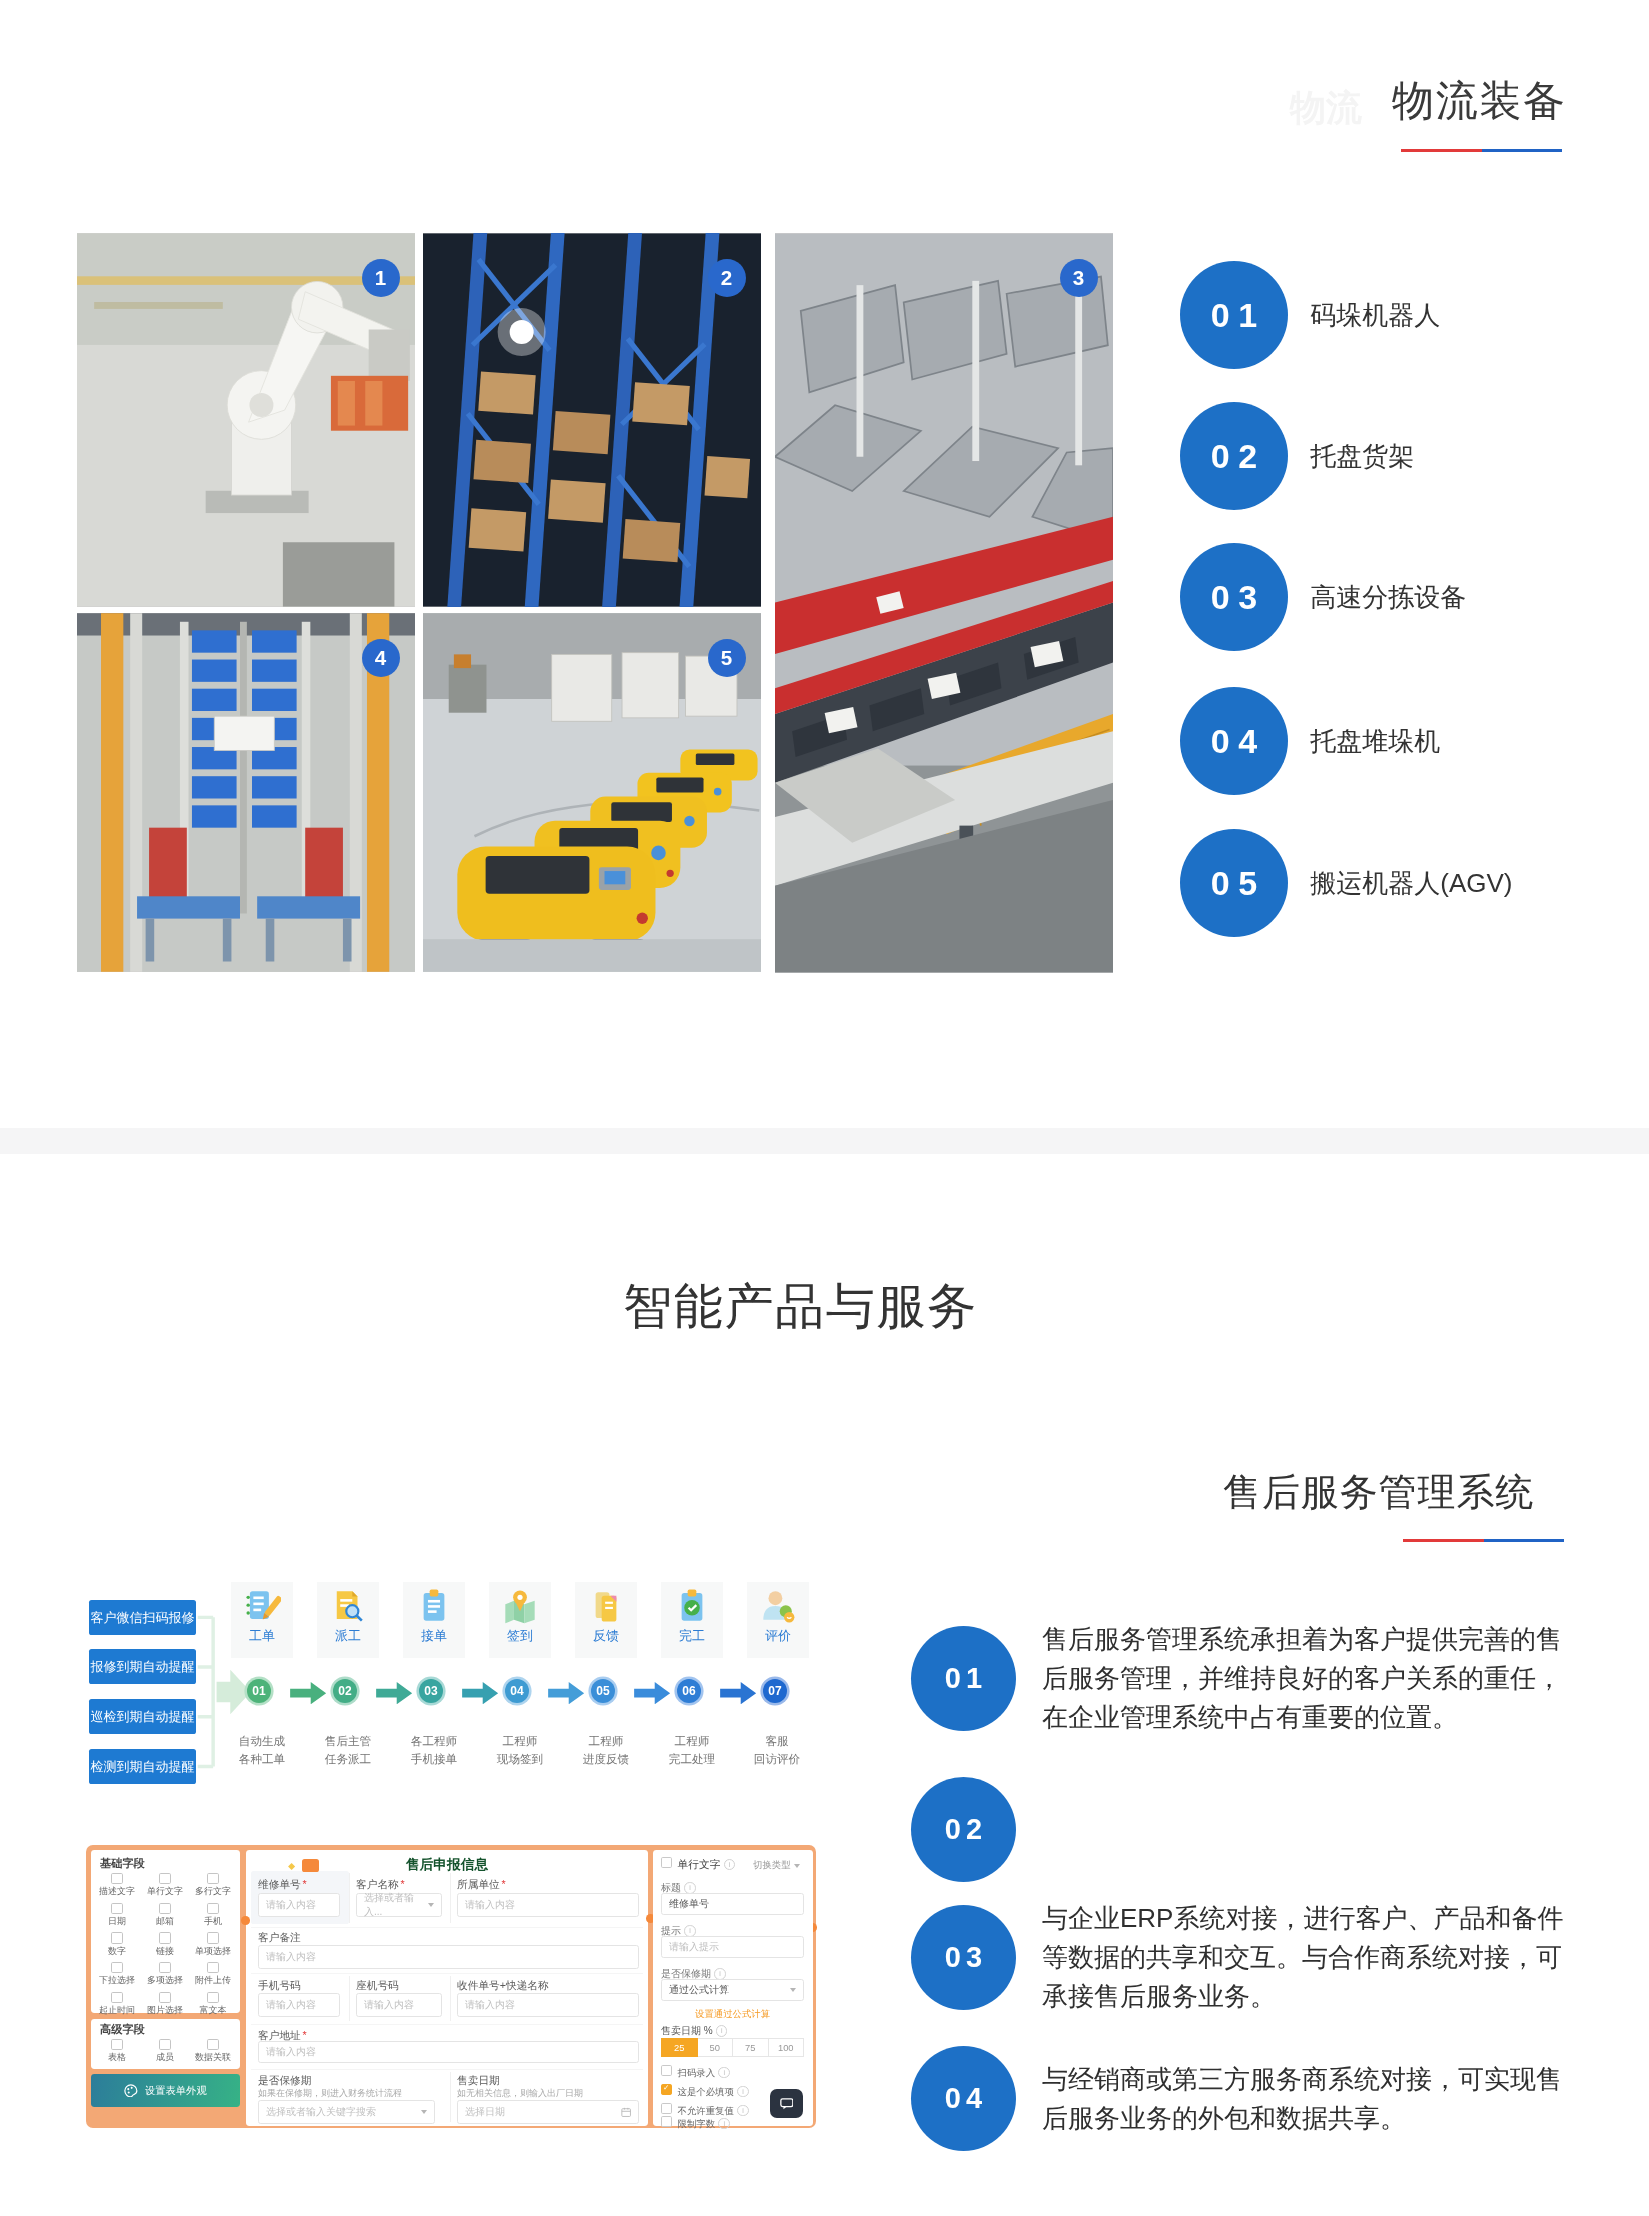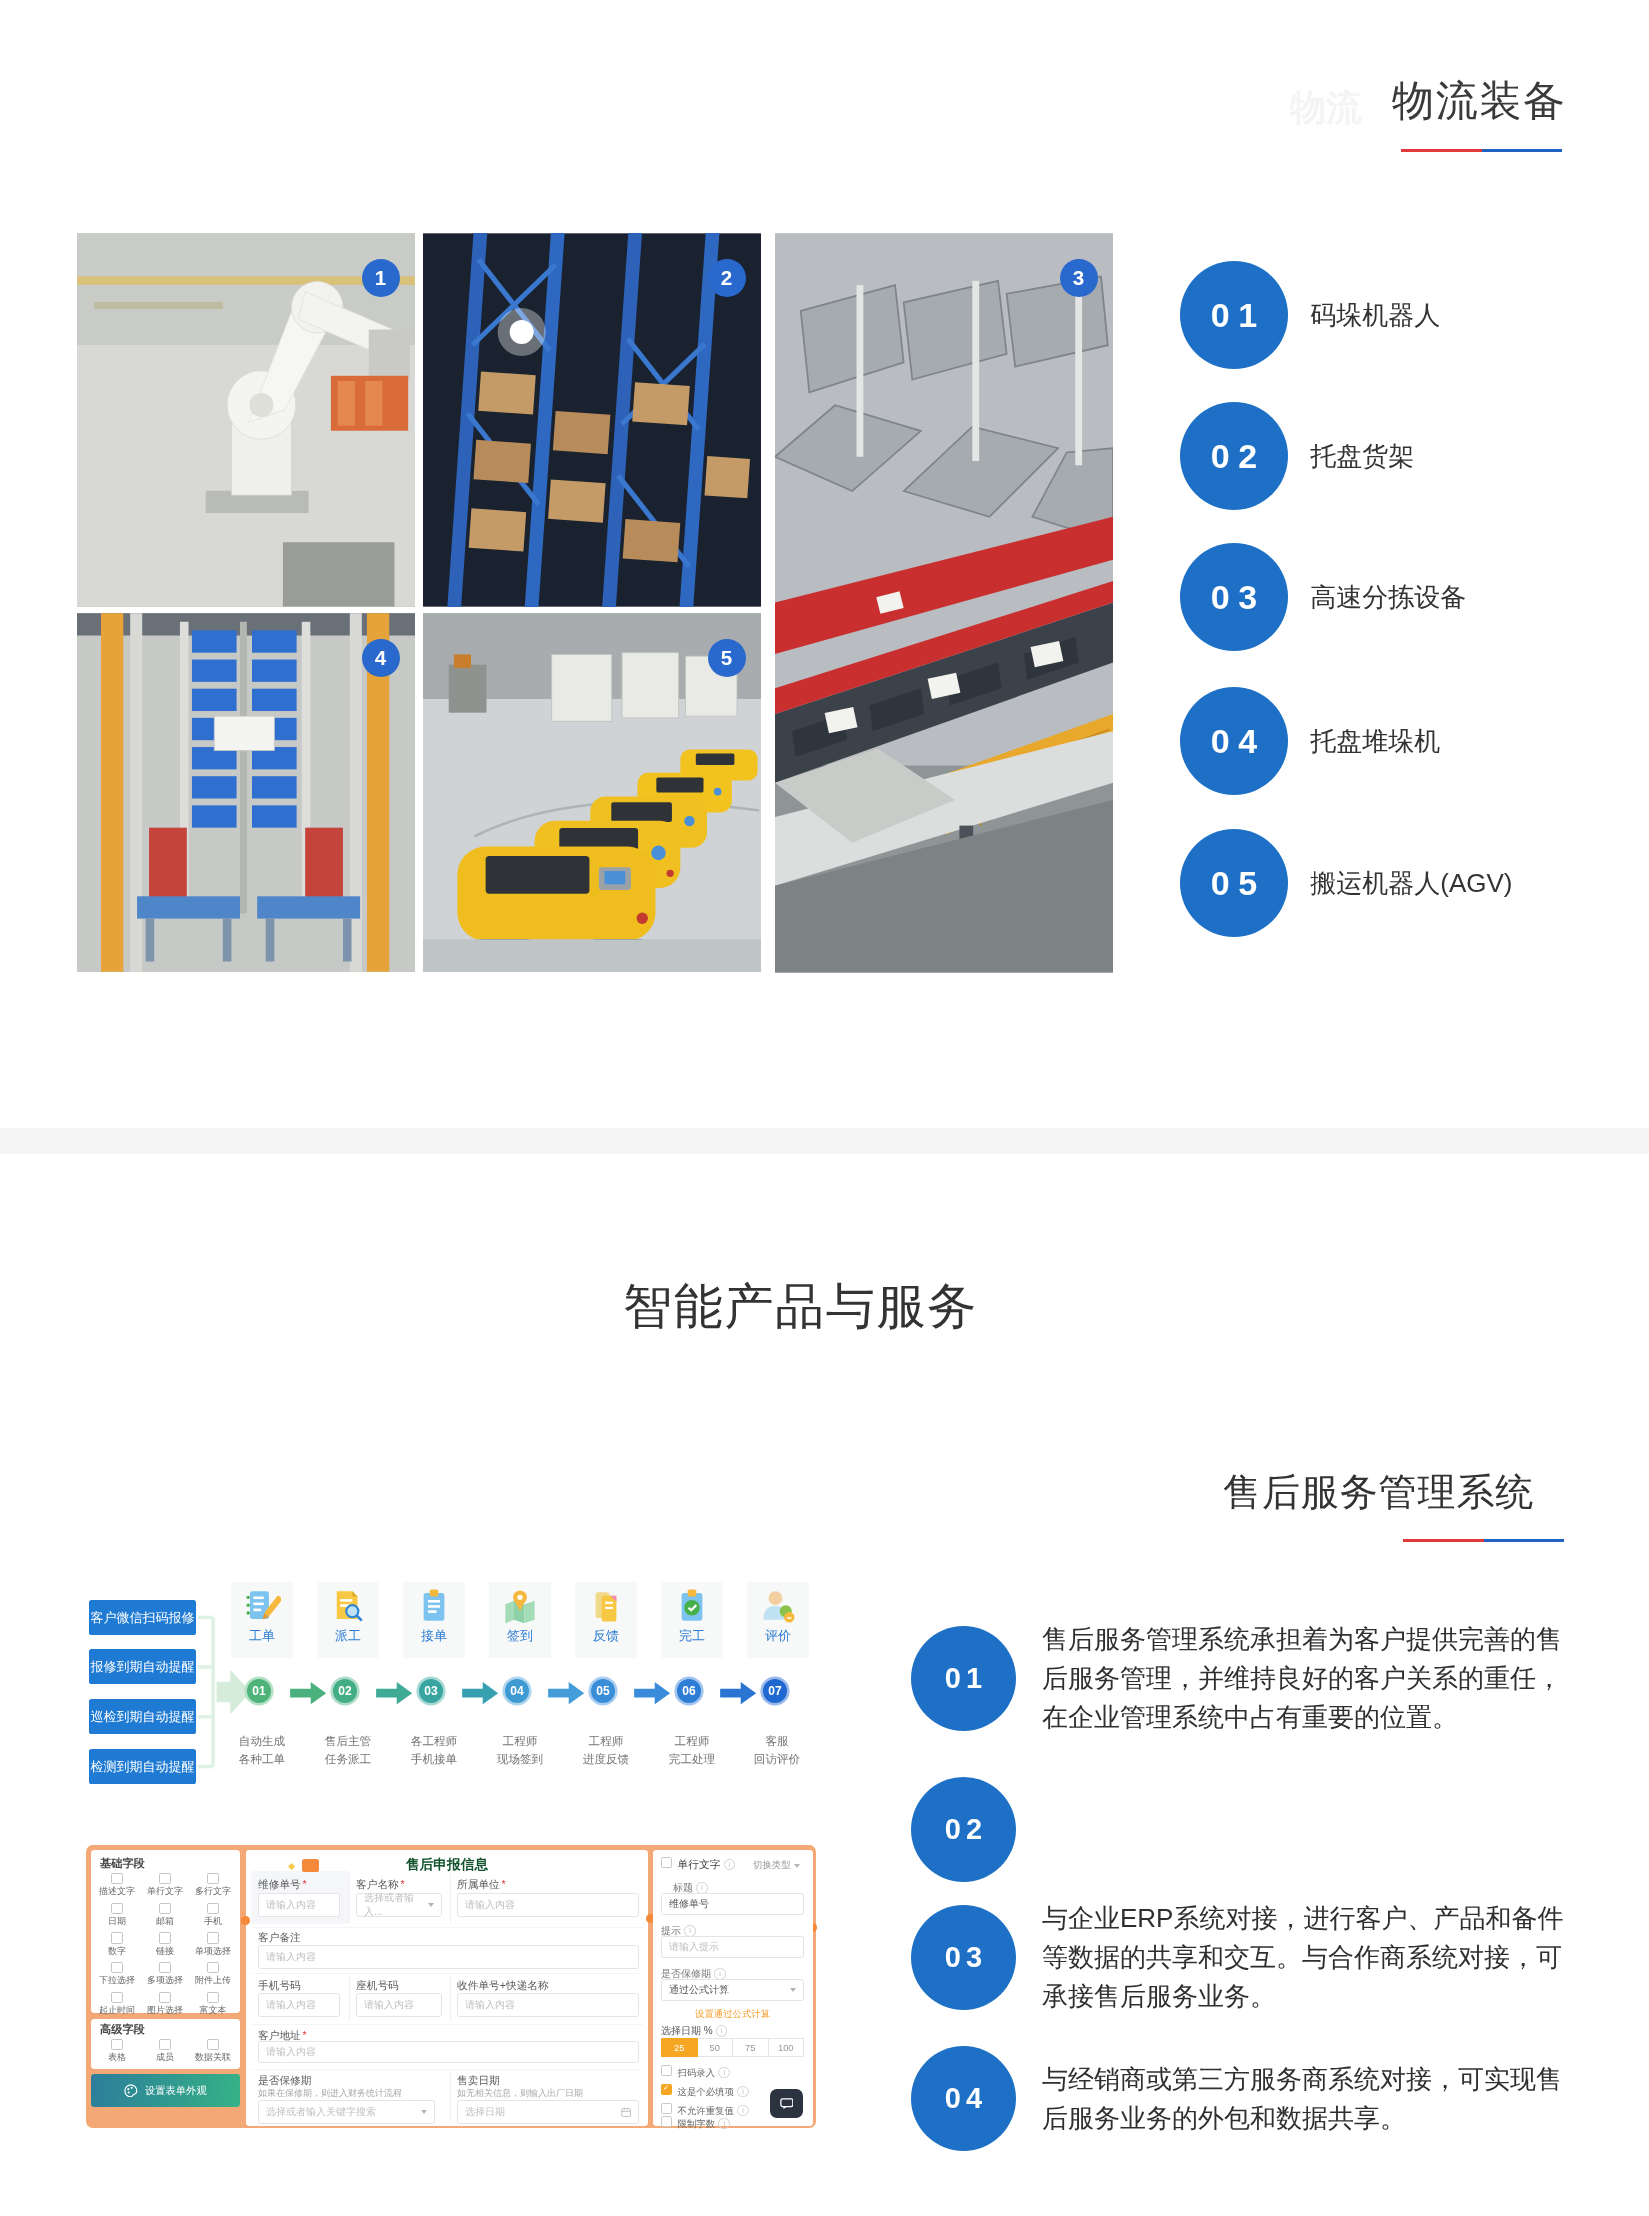--- a/index.html
+++ b/index.html
@@ -616,39 +616,39 @@
       </svg>
   </div>
 
   <div class="card" style="left:653px;top:1850px;width:160px;height:276px;"></div>
   <div class="abs" style="left:661px;top:1857px;font-size:10.7px;color:#444;font-weight:500;"><span class="cbox"></span><span>单行文字</span><span class="qi"></span></div>
   <div class="abs" style="left:753px;top:1859px;font-size:9.4px;color:#999;display:flex;align-items:center;gap:3.4px;">
       <span>切换类型</span>
       <span class="chev" style="margin:0;"></span>
     </div>
 
-  <div class="plabel" style="left:661px;top:1881px;margin-left:12px;"><span>标题</span><span class="qi"></span></div>
+  <div class="plabel" style="left:661px;top:1881px;"><span>标题</span><span class="qi"></span></div>
   <div class="finput" style="left:661px;top:1893px;width:143px;height:22.3px;color:#555;">
       <span>维修单号</span>
     </div>
 
   <div class="plabel" style="left:661px;top:1924px;"><span>提示</span><span class="qi"></span></div>
   <div class="finput" style="left:661px;top:1936px;width:143px;height:22.3px;">
       <span>请输入提示</span>
     </div>
 
   <div class="plabel" style="left:661px;top:1967px;"><span>是否保修期</span><span class="qi"></span></div>
   <div class="finput" style="left:661px;top:1979px;width:143px;height:22.3px;color:#555;">
       <span>通过公式计算</span>
       <span class="chev"></span>
     </div>
 
   <div class="abs" style="left:661px;top:2008px;width:143px;text-align:center;font-size:9.4px;color:#f59a23;">设置通过公式计算</div>
 
-  <div class="plabel" style="left:661px;top:2024px;color:#555;font-weight:500;"><span>选择日期 %</span><span class="qi"></span></div>
+  <div class="plabel" style="left:661px;top:2024px;color:#555;font-weight:500;"><span>售卖日期 %</span><span class="qi"></span></div>
   <div class="seg" style="left:661px;top:2038px;">
     <div>25</div>
     <div>50</div>
     <div>75</div>
     <div>100</div>
   </div>
 
   <div class="chk-row" style="left:661px;top:2065px;"><span class="cbox"></span><span>扫码录入</span><span class="qi"></span></div>
   <div class="chk-row" style="left:661px;top:2084px;"><span class="cbox on"></span><span>这是个必填项</span><span class="qi"></span></div>
   <div class="chk-row" style="left:661px;top:2103px;"><span class="cbox"></span><span>不允许重复值</span><span class="qi"></span></div>

